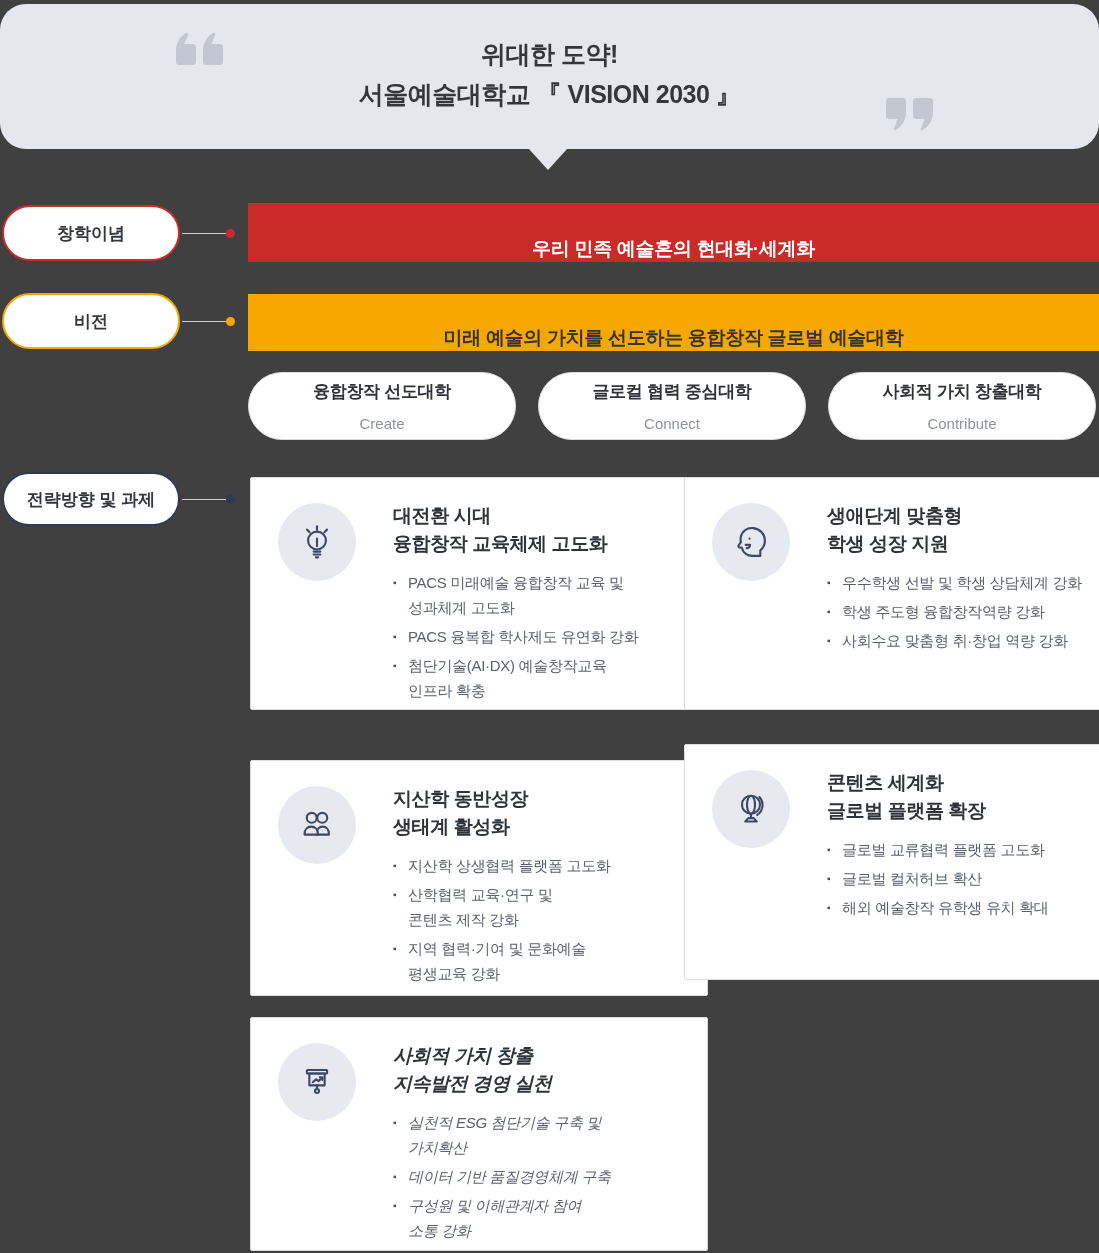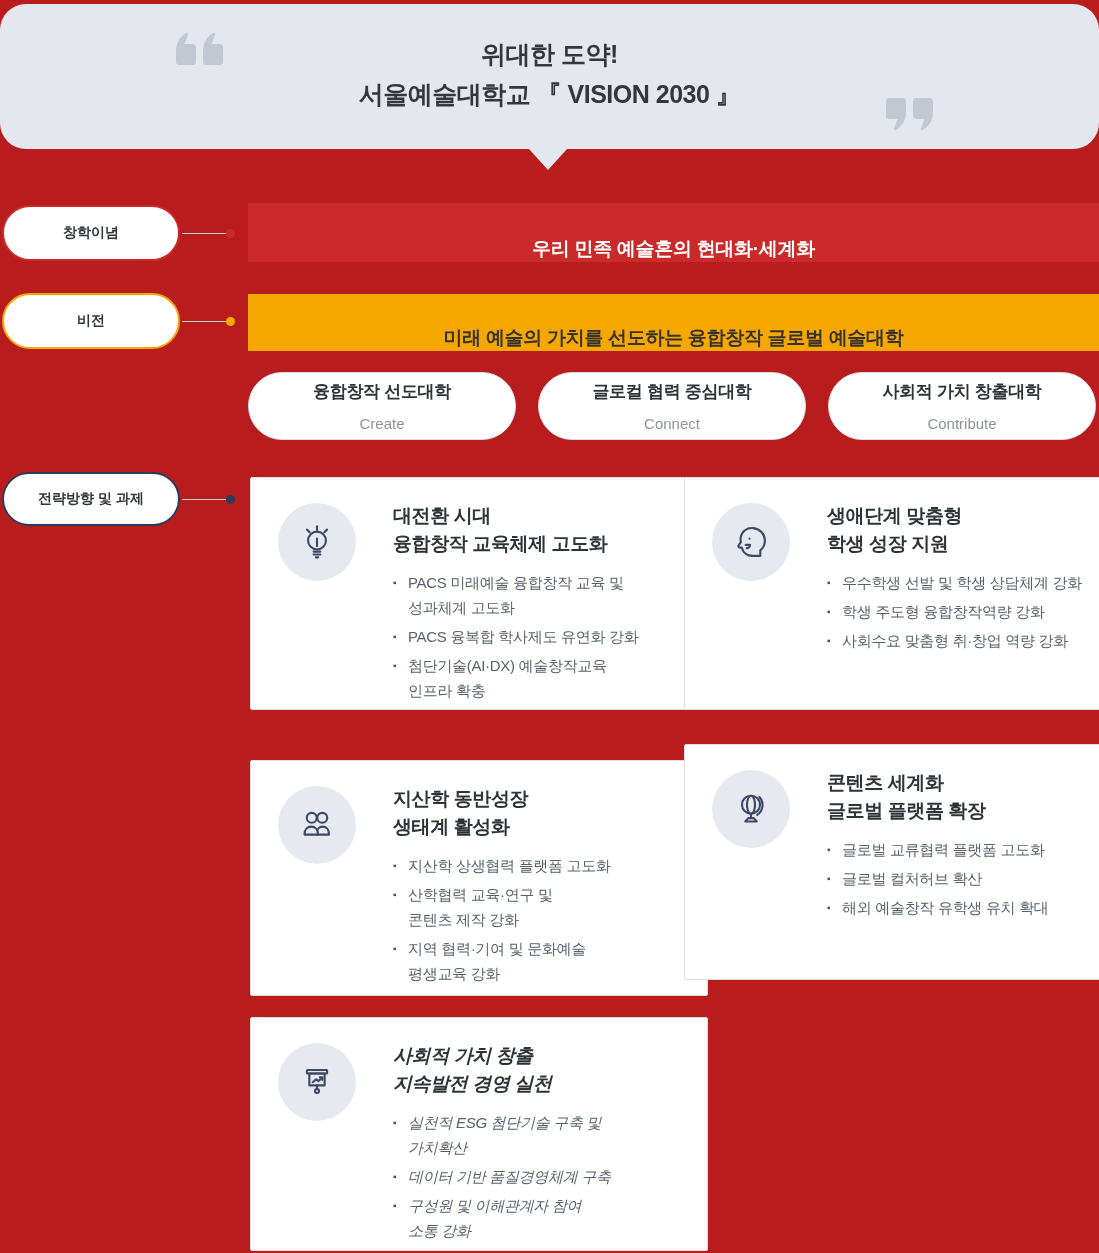--- a/index.html
+++ b/index.html
@@ -1,35 +1,35 @@
 <!DOCTYPE html>
 <html lang="ko"><head>
 <meta charset="utf-8">
 <style>
   html,body{margin:0;padding:0;background:#ffffff;}
   .stage{
-    position:relative;width:1099px;height:1253px;background:#b91c1c;
+    position:relative;width:1099px;height:1253px;background:#404040;
     font-family:"Liberation Sans",sans-serif;overflow:hidden;
   }
   
   .banner{position:absolute;left:0;top:4px;width:1099px;height:145px;
     background:#e4e7ee;border-radius:26px;}
   .banner-title{position:absolute;left:0;right:0;top:30px;text-align:center;
     font-size:25px;font-weight:bold;color:#33363c;line-height:40px;letter-spacing:-0.5px;}
   .banner-pointer{position:absolute;left:529px;top:149px;width:0;height:0;
     border-left:19px solid transparent;border-right:19px solid transparent;
     border-top:21px solid #e4e7ee;}
   .quote{position:absolute;color:#c2c7d2;}
   .quote svg{display:block;}
   .quote-open{left:176px;top:28px;transform:rotate(180deg);}
   .quote-close{left:886px;top:94px;}
   
   .oval{position:absolute;left:2px;width:178px;height:56px;background:#fff;
     border:2px solid #999;border-radius:30px;display:flex;align-items:center;
-    justify-content:center;font-size:14px;font-weight:bold;color:#33363c;box-sizing:border-box;}
+    justify-content:center;font-size:17px;font-weight:bold;color:#33363c;box-sizing:border-box;}
   .oval-1{top:205px;border-color:#cb2a2a;}
   .oval-2{top:293px;border-color:#f6a800;}
   .oval-3{top:472px;height:54px;border-color:#2e3a59;}
   .connector{position:absolute;left:182px;width:44px;height:1px;background:#cfcfcf;}
   .connector-1{top:233px;}
   .connector-2{top:321px;}
   .connector-3{top:499px;}
   .dot{position:absolute;left:226px;width:9px;height:9px;border-radius:50%;}
   .dot-1{top:229px;background:#cb2a2a;}
   .dot-2{top:317px;background:#f6a800;}

